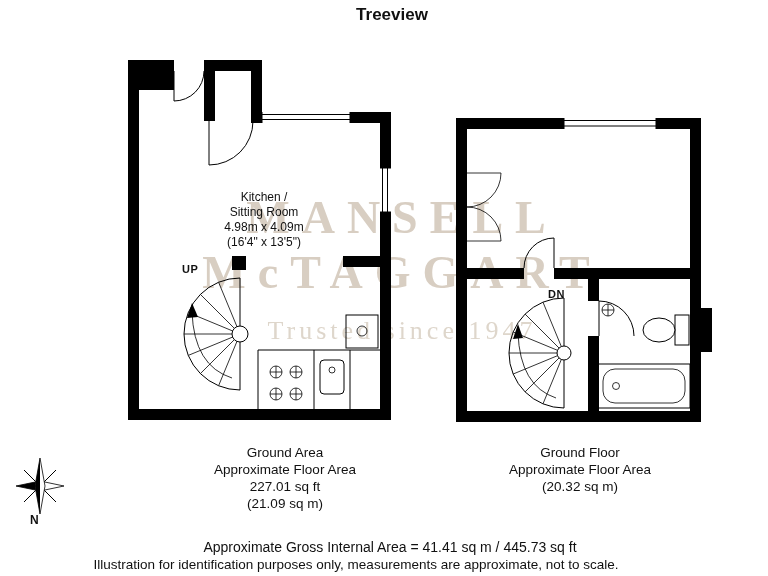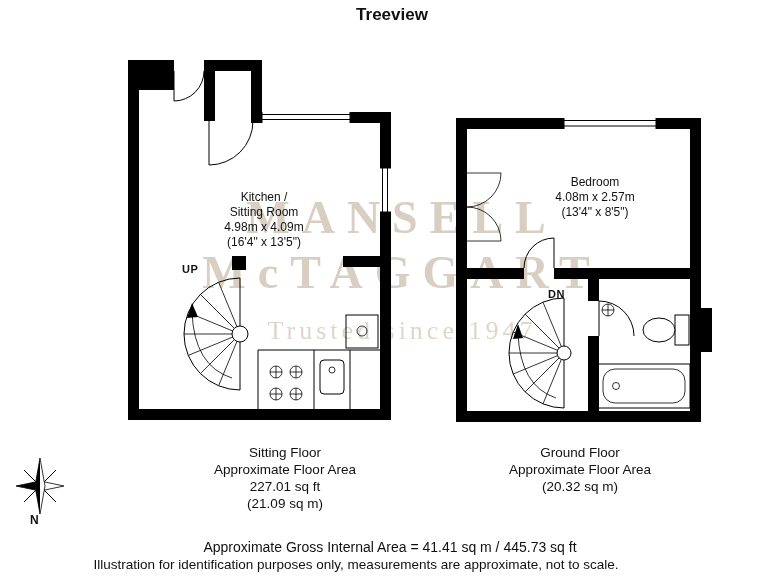--- a/index.html
+++ b/index.html
@@ -134,29 +134,24 @@
   </svg>
 
   <div class="overlay room-label" style="left:184px; top:190px; width:160px;">
     <div>Kitchen /</div>
     <div>Sitting Room</div>
     <div>4.98m x 4.09m</div>
     <div>(16'4" x 13'5")</div>
   </div>
   <div class="overlay stair-label" style="left:158px; top:263px;padding-left:24px;">UP</div>
 
-  <div class="overlay room-label" style="left:515px; top:175px; width:160px;">
-    <div>Bedroom</div>
-    <div>4.08m x 2.57m</div>
-    <div>(13'4" x 8'5")</div>
-  </div>
   <div class="overlay stair-label" style="left:548px; top:288px;">DN</div>
 
   <div class="overlay caption" style="left:165px; top:444px; width:240px;">
-    <div>Sitting Floor</div>
+    <div>Ground Area</div>
     <div>Approximate Floor Area</div>
     <div>227.01 sq ft</div>
     <div>(21.09 sq m)</div>
   </div>
   <div class="overlay caption" style="left:460px; top:444px; width:240px;">
     <div>Ground Floor</div>
     <div>Approximate Floor Area</div>
     <div>(20.32 sq m)</div>
   </div>
 

